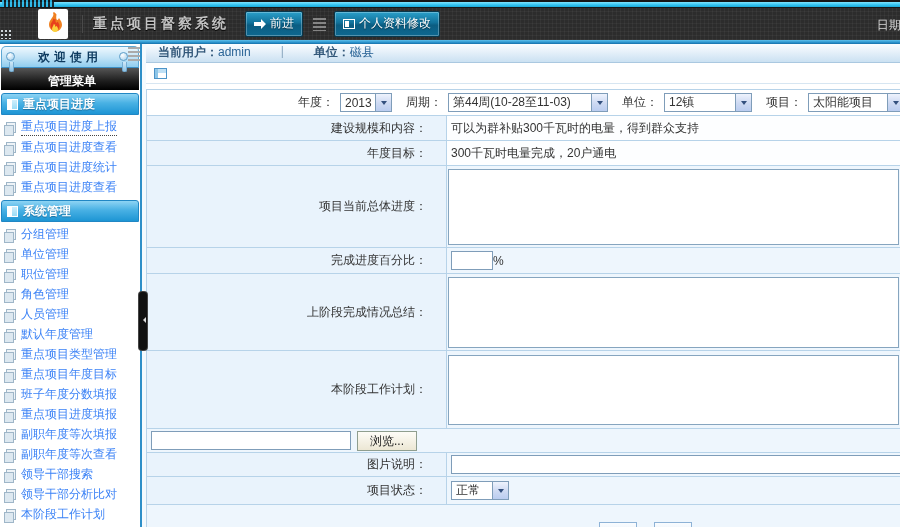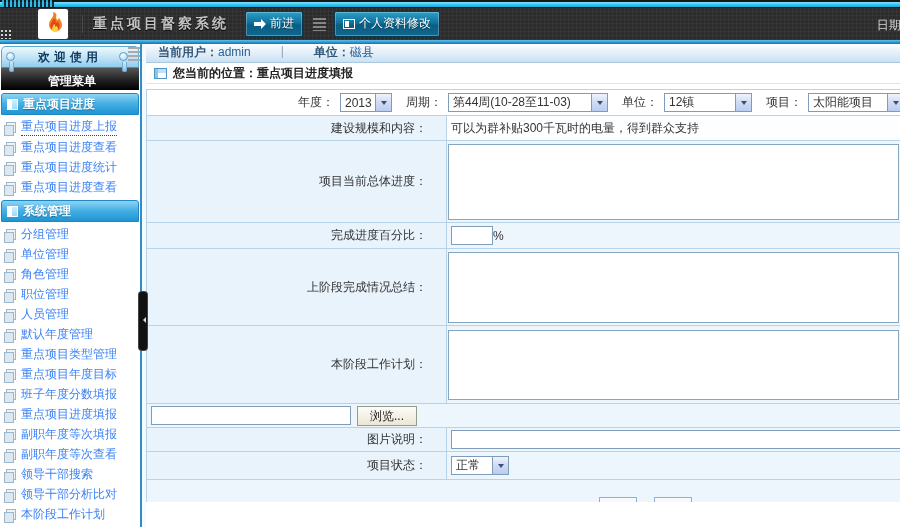--- a/index.html
+++ b/index.html
@@ -235,25 +235,25 @@
         <div class="menu-item">
           <span class="doc-icon"></span>
           <span class="lbl">分组管理</span>
         </div>
         <div class="menu-item">
           <span class="doc-icon"></span>
           <span class="lbl">单位管理</span>
         </div>
         <div class="menu-item">
           <span class="doc-icon"></span>
+          <span class="lbl">职位管理</span>
+        </div>
+        <div class="menu-item">
+          <span class="doc-icon"></span>
           <span class="lbl">角色管理</span>
-        </div>
-        <div class="menu-item">
-          <span class="doc-icon"></span>
-          <span class="lbl">职位管理</span>
         </div>
         <div class="menu-item">
           <span class="doc-icon"></span>
           <span class="lbl">人员管理</span>
         </div>
         <div class="menu-item">
           <span class="doc-icon"></span>
           <span class="lbl">默认年度管理</span>
         </div>
         <div class="menu-item">
@@ -302,21 +302,20 @@
 
     <main>
       <div class="userbar">
         <span><b>当前用户：</b><span class="val">admin</span></span>
         <span class="sep">|</span>
         <span><b>单位：</b><span class="val">磁县</span></span>
       </div>
 
       <div class="breadcrumb">
         <span class="tbl-icon"></span>
-        <span>您当前的位置：重点项目进度填报</span>
       </div>
 
       <div class="form">
 
         <div class="row-filters">
           <span class="flabel">年度：</span>
           <span class="xp-select" style="width:52px">
             <span class="sel-text">2013</span>
             <span class="arrow">
                 <i></i>
@@ -343,20 +342,24 @@
                 <i></i>
               </span>
           </span>
         </div>
 
         <div class="row" style="height:25px">
           <div class="lbl-cell">建设规模和内容：</div>
           <div class="val-cell val-white">可以为群补贴300千瓦时的电量，得到群众支持</div>
         </div>
 
+        <div class="row" style="height:25px">
+          <div class="lbl-cell">年度目标：</div>
+          <div class="val-cell val-white">300千瓦时电量完成，20户通电</div>
+        </div>
 
         <div class="row" style="height:82px">
           <div class="lbl-cell">项目当前总体进度：</div>
           <div class="val-cell val-pale" style="padding-left:0">
             <textarea style="height: 76px;"></textarea>
           </div>
         </div>
 
         <div class="row" style="height:26px">
           <div class="lbl-cell">完成进度百分比：</div>

